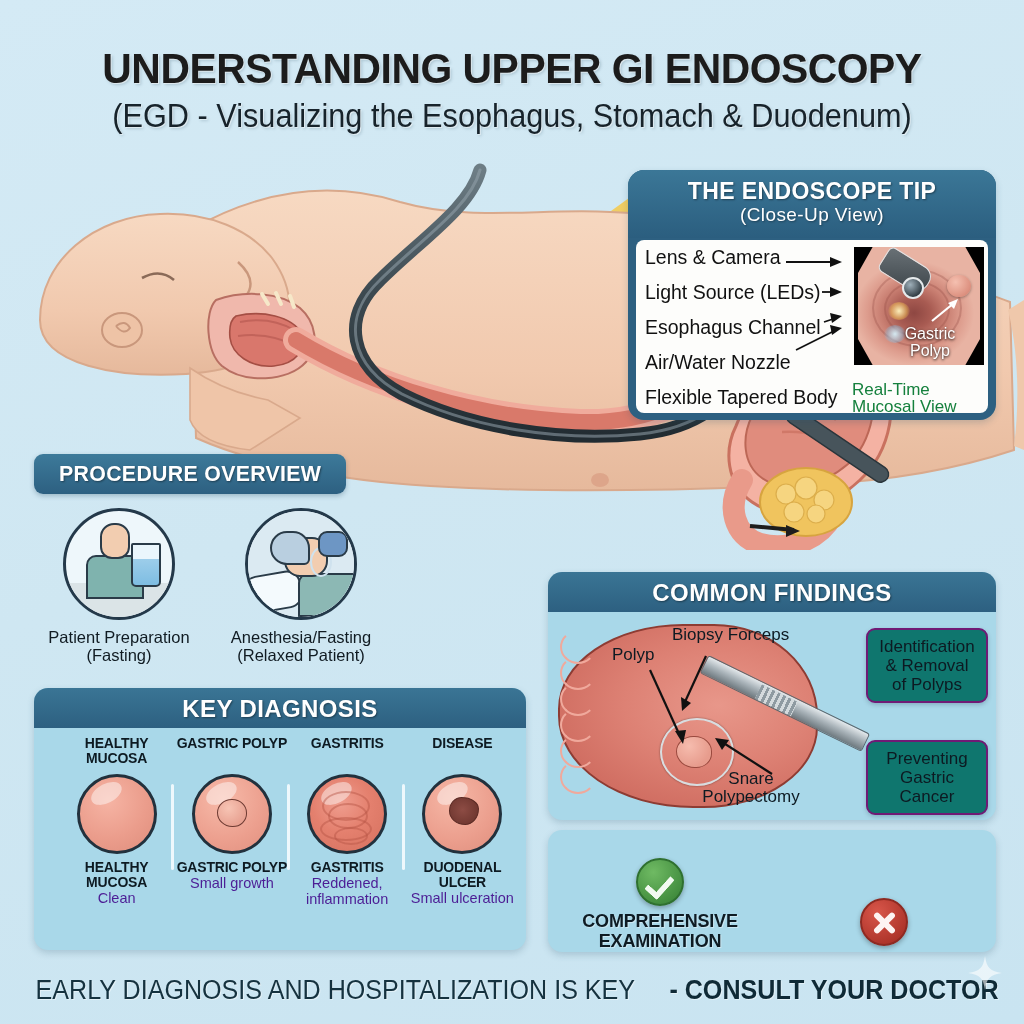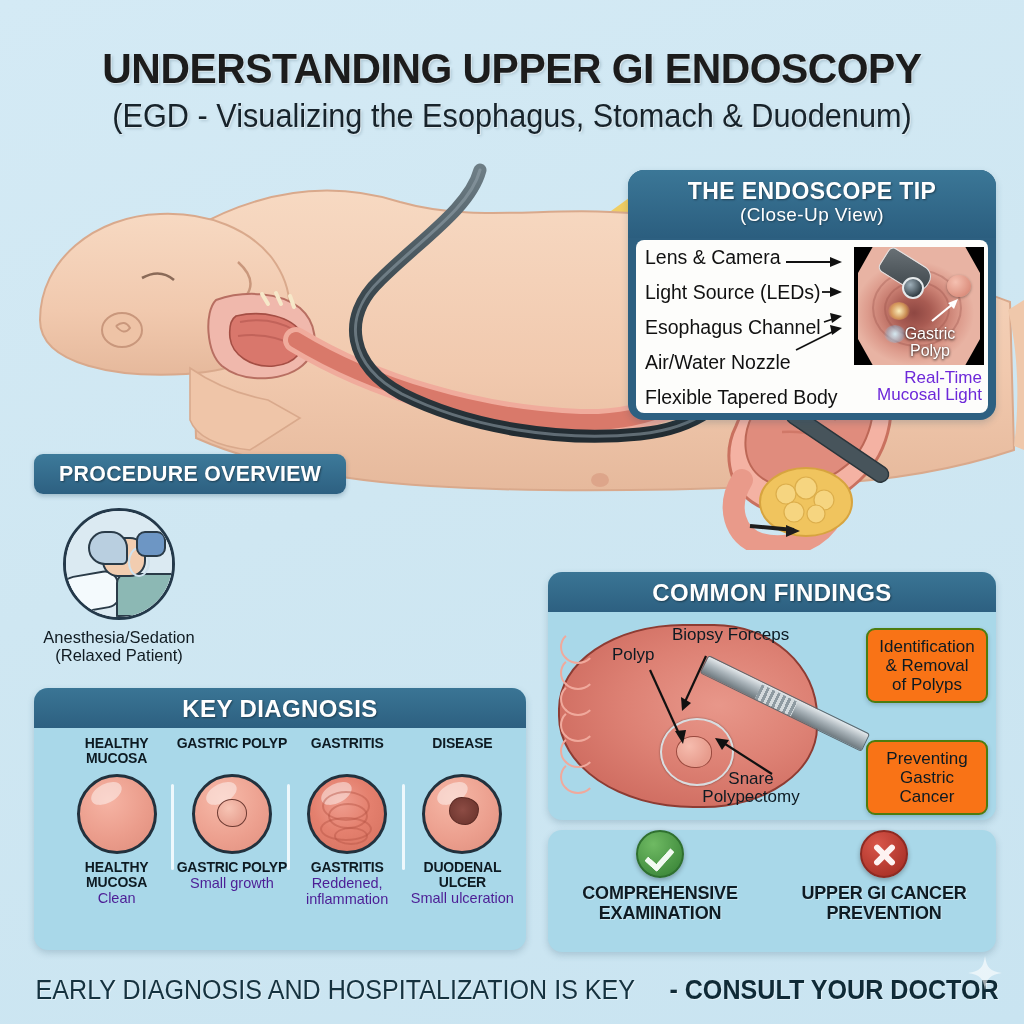--- a/index.html
+++ b/index.html
@@ -123,21 +123,21 @@
   .blue-glow {
     position:absolute; left:30px; top:78px; width:22px; height:18px; border-radius:50%;
     background: radial-gradient(circle, rgba(215,245,255,0.9), rgba(130,200,240,0.4) 55%, rgba(120,190,240,0) 80%);
   }
   .gastric-tag {
     position:absolute; left:30px; bottom:6px; width:92px;
     color:#fff; font-size:16px; text-align:center; line-height:1.02;
     text-shadow: 0 1px 3px #000;
   }
   .realtime-cap {
-    margin-top: 4px; text-align:right; font-size:17px; color:#6d28d9; line-height:1.02;
+    margin-top: 16px; text-align:left; font-size:17px; color:#15803d; line-height:1.02;
   }
 
   
   #proc-header {
     position:absolute; left:34px; top:454px; width:312px; height:40px;
     border-radius: 9px;
     background: linear-gradient(180deg,#3d7a9a 0%,#2d6081 100%);
     box-shadow: 0 2px 5px rgba(30,70,95,0.3);
     display:flex; align-items:center; justify-content:center;
   }
@@ -247,34 +247,34 @@
     position:absolute; left:150px; top:36px; width:180px; height:20px;
     background: linear-gradient(180deg,#e4e9ec 0%, #aab4ba 45%, #6d787e 100%);
     transform: rotate(26deg); transform-origin: left center;
     border-radius: 3px; border:1px solid #5c666c;
   }
   .forceps-grip { position:absolute; left:60px; top:2px; width:40px; height:16px;
     background: repeating-linear-gradient(90deg,#8e9aa1 0 3px, #d4dadd 3px 6px); }
   .cf-lbl { position:absolute; font-size:17px; color:#0d1a22; line-height:1.05; white-space:nowrap; }
 
   .cf-callout {
-    position:absolute; right:8px; background:#f97316; border:2px solid #4d7c0f; border-radius:9px;
+    position:absolute; right:8px; background:#0f766e; border:2px solid #701a75; border-radius:9px;
     text-align:center; font-size:17px; color:#0d1a22; line-height:1.12;
     padding:7px 6px; width:122px;
     box-shadow: 0 2px 4px rgba(30,60,80,0.25);
   }
   #callout-1 { top:12px; }
   #callout-2 { top:124px; }
 
   
   #benefits-panel {
     position:absolute; left:548px; top:830px; width:448px; height:122px;
     border-radius:14px; background:#a9d8e9;
     box-shadow: 0 3px 7px rgba(40,80,105,0.22);
-    display:flex; align-items:flex-start;
+    display:flex; align-items:flex-end;
   }
   .benefit { flex:1; text-align:center; }
   .badge {
     width:48px; height:48px; border-radius:50%; margin:0 auto 6px auto;
     position:relative; box-shadow: 0 2px 5px rgba(0,0,0,0.3);
   }
   .badge-check { background: radial-gradient(circle at 35% 28%, #6fba63, #3f8a3c 80%); border:2px solid #2f7030; }
   .badge-x     { background: radial-gradient(circle at 35% 28%, #d8564a, #ab3228 80%); border:2px solid #8e2a22; }
   .badge-check::before {
     content:''; position:absolute; left:13px; top:11px; width:11px; height:21px;
@@ -453,44 +453,56 @@
             <path d="M78,74 L100,56" stroke="#fff" stroke-width="2.2" fill="none"></path>
             <polygon points="104,52 94,56 100,62" fill="#fff"></polygon>
           </svg>
           <div class="gastric-tag">
             <div>Gastric</div>
             <div>Polyp</div>
           </div>
         </div>
         <div class="realtime-cap">
           <div>Real-Time</div>
-          <div>Mucosal Light</div>
+          <div>Mucosal View</div>
         </div>
       </div>
     </div>
   </div>
 
   <div id="proc-header">
     <span class="ph-text">PROCEDURE OVERVIEW</span>
   </div>
 
   <div class="proc-items">
+    <div class="proc-item">
+      <div class="proc-circle">
+        <div class="prep-table"></div>
+        <div class="prep-torso"></div>
+        <div class="prep-head"></div>
+        <div class="prep-glass"></div>
+      </div>
+      <div class="proc-caption">
+        <span>Patient Preparation</span>
+        <span class="c2">(Fasting)</span>
+      </div>
+    </div>
 
     <div class="proc-item">
       <div class="proc-circle">
         <div class="sed-bg"></div>
         <div class="sed-pillow"></div>
         <div class="sed-gown"></div>
         <div class="sed-head"></div>
         <div class="sed-cap"></div>
         <div class="sed-mask"></div>
         <div class="sed-glove"></div>
       </div>
       <div class="proc-caption">
-        <span>Anesthesia/Sedation</span>
+        <span>Anesthesia/Fasting</span>
         <span class="c2">(Relaxed Patient)</span>
       </div>
     </div>
   </div>
 
   <div class="panel" id="key-panel">
     <div class="panel-header">KEY DIAGNOSIS</div>
     <div class="kf-grid">
 
       <div class="kf-cell">
@@ -599,24 +611,20 @@
   <div id="benefits-panel">
     <div class="benefit">
       <div class="badge badge-check"></div>
       <div class="benefit-label">
         <div>COMPREHENSIVE</div>
         <div>EXAMINATION</div>
       </div>
     </div>
     <div class="benefit">
       <div class="badge badge-x"></div>
-      <div class="benefit-label">
-        <div>UPPER GI CANCER</div>
-        <div>PREVENTION</div>
-      </div>
     </div>
   </div>
 
   <div id="footer">
     <span class="f1">EARLY DIAGNOSIS AND HOSPITALIZATION IS KEY </span><span class="f2">- CONSULT YOUR DOCTOR</span>
   </div>
 
   <svg class="sparkle" viewBox="0 0 40 40">
     <path d="M20,0 C22,14 26,18 40,20 C26,22 22,26 20,40 C18,26 14,22 0,20 C14,18 18,14 20,0 Z" fill="#ffffff" opacity="0.8"></path>
   </svg>

